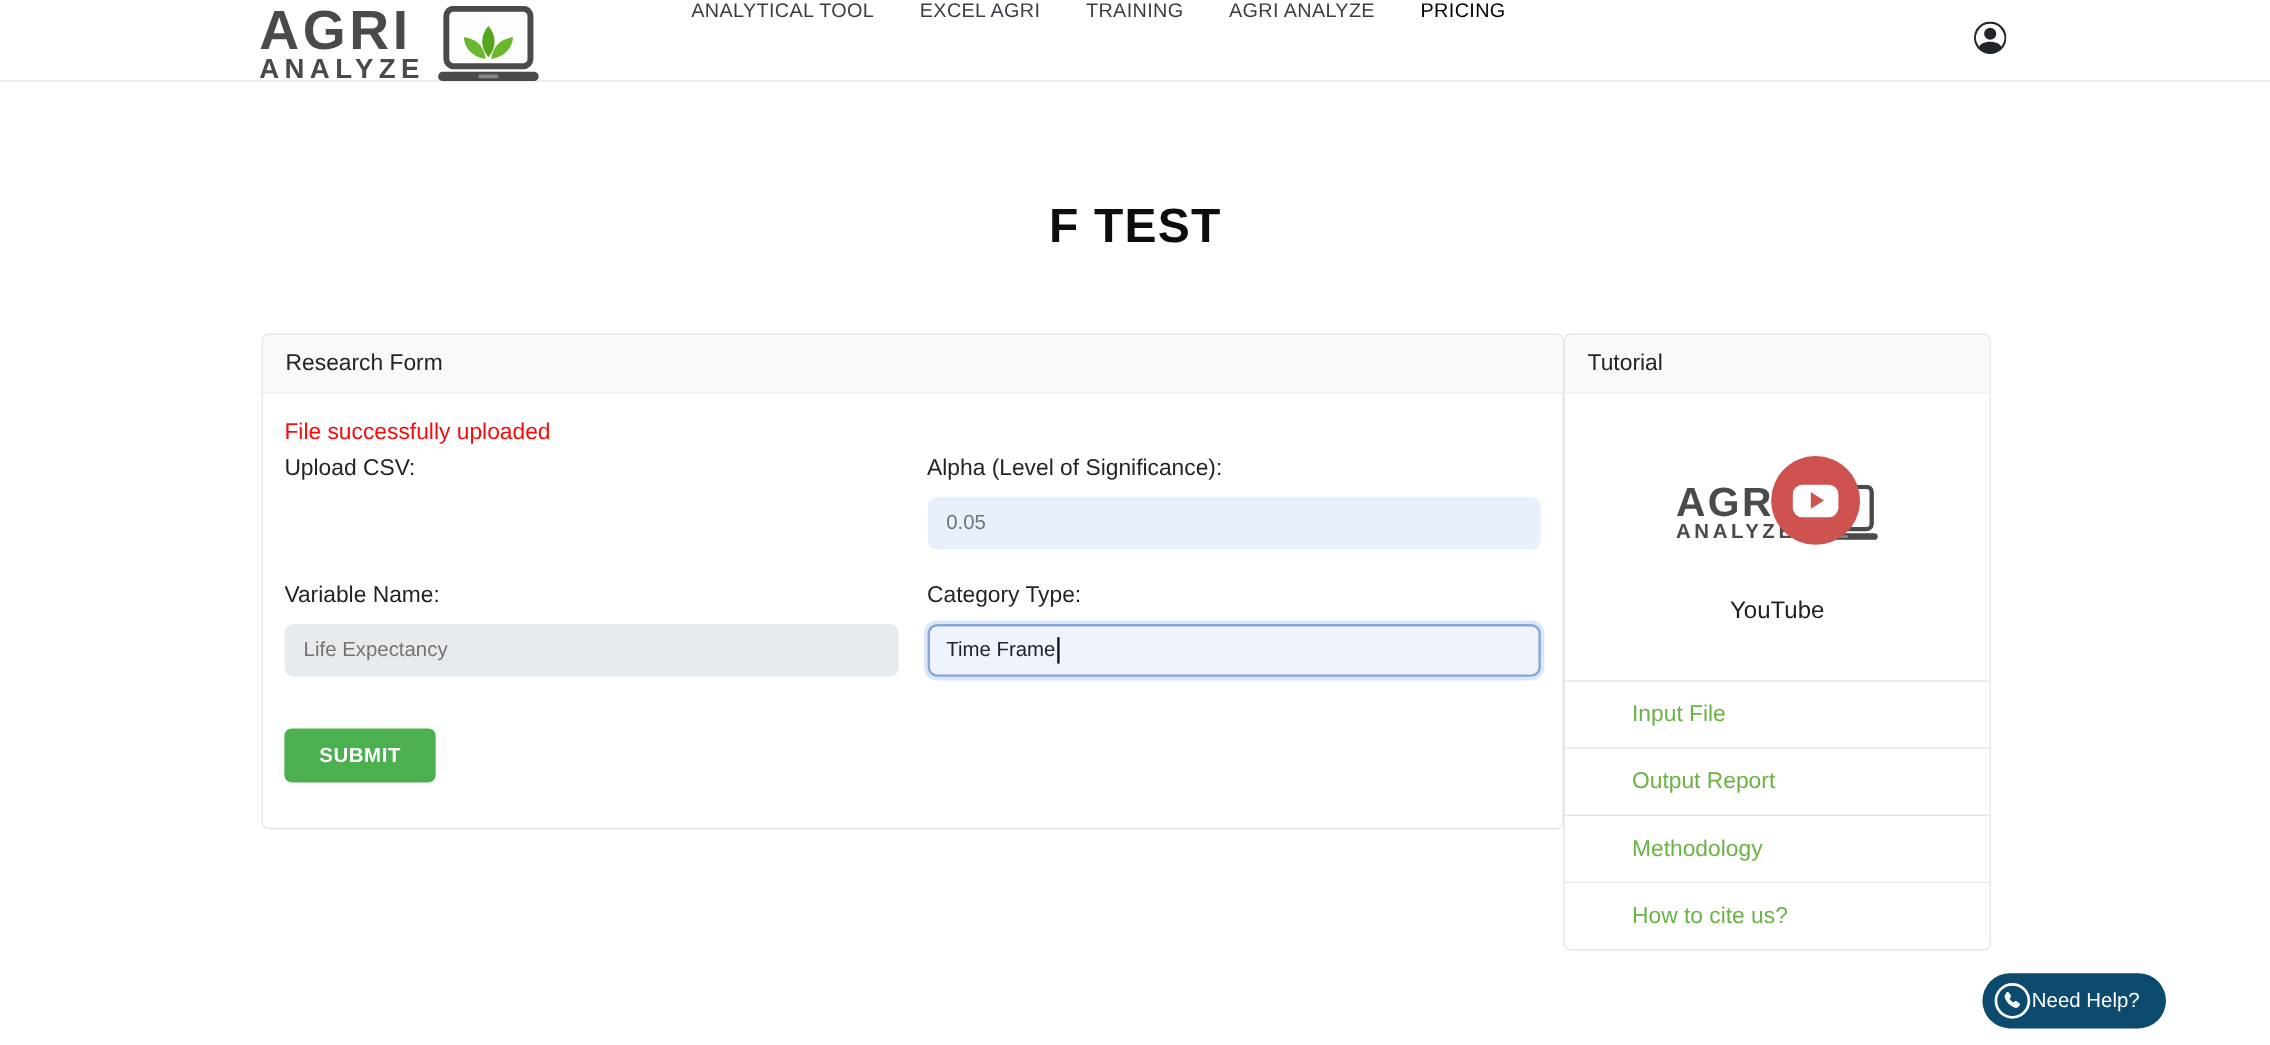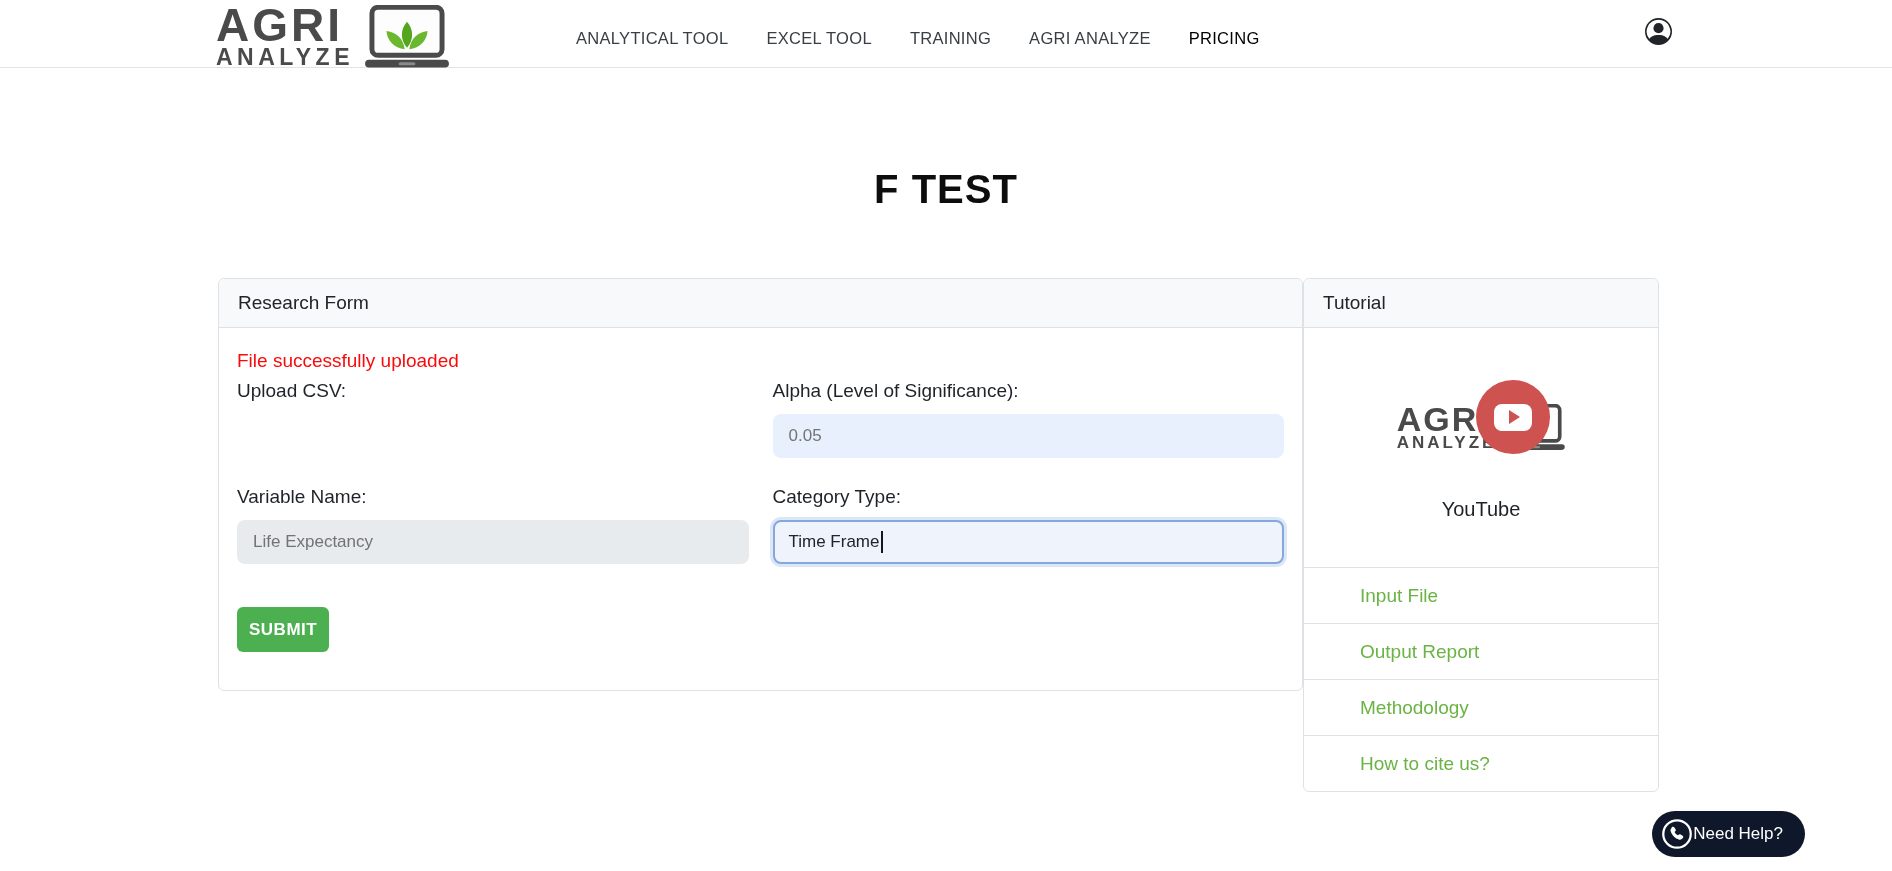--- a/index.html
+++ b/index.html
@@ -13,21 +13,21 @@
   .header {
     position:relative; height:68px; background:#fff;
     border-bottom:1px solid #e3e3e3;
   }
   .logo { position:absolute; left:216px; top:2px; display:flex; align-items:flex-end; gap:10px; cursor:pointer; }
   .logo-text { display:flex; flex-direction:column; align-items:flex-start; line-height:1; }
   .logo-line1 { font-size:46px; font-weight:800; color:#4a4a4a; letter-spacing:3px; }
   .logo-line2 { font-size:23px; font-weight:800; color:#4a4a4a; letter-spacing:4.5px; margin-top:-2px; }
   .laptop-icon { width:86px; height:64px; }
 
-  .nav { position:absolute; left:576px; top:0; height:48px; display:flex; align-items:flex-end; gap:38px; }
+  .nav { position:absolute; left:576px; top:0; height:48px; display:flex; align-items:flex-start; gap:38px; }
   .nav-item { font-size:16.5px; color:#383e44; letter-spacing:.3px; cursor:pointer; white-space:nowrap; }
   .nav-item.active { color:#000000; }
 
   .account { position:absolute; right:220px; top:18px; width:27px; height:27px; cursor:pointer; }
 
   
   .page-title {
     margin:99px 0 0; text-align:center;
     font-size:40px; font-weight:700; letter-spacing:1px; color:#0d0d0d;
   }
@@ -69,21 +69,21 @@
     height:44px; border-radius:8px; background:#eef3fc;
     border:2px solid #87a7da; box-shadow:0 0 0 3px #dbe6f8;
     padding:0 14px; font-size:17px; color:#212529;
     display:flex; align-items:center;
   }
   .caret { display:inline-block; width:2px; height:22px; background:#15181b; margin-left:1px; }
 
   .submit-btn {
     margin-top:43px; background:#4caf50; color:#fff; border:none; cursor:pointer;
     font-size:17px; font-weight:700; letter-spacing:.5px;
-    padding:0 12px; height:45px; border-radius:6px; font-family:"Liberation Sans", sans-serif;
+    padding:0 29px; height:45px; border-radius:6px; font-family:"Liberation Sans", sans-serif;
   }
 
   
   .tutorial-card { width:356px; }
   .tutorial-body { position:relative; height:239px; }
   .yt-logo-wrap { position:absolute; top:74px; left:0; width:100%; display:flex; justify-content:center; cursor:pointer; }
   .yt-logo { display:flex; align-items:flex-end; gap:7px; }
   .yt-line1 { font-size:34px; font-weight:800; color:#4a4a4a; letter-spacing:2px; }
   .yt-line2 { font-size:17px; font-weight:800; color:#4a4a4a; letter-spacing:3px; margin-top:-2px; }
   .yt-laptop { width:62px; height:47px; }
@@ -99,21 +99,21 @@
   .tutorial-list { }
   .tutorial-link {
     height:56px; display:flex; align-items:center; padding-left:56px;
     border-top:1px solid #dee2e6; font-size:19px; color:#6ab344; cursor:pointer;
   }
   .tutorial-link:last-child { border-radius:0 0 6px 6px; }
 
   
   .help-btn {
     position:absolute; right:87px; bottom:14px; height:46px;
-    background:#0f172a; border-radius:23px; display:flex; align-items:center;
+    background:#0c4a6e; border-radius:23px; display:flex; align-items:center;
     padding:0 22px 0 9px; cursor:pointer; border:none;
   }
   .help-btn span { color:#fff; font-size:17px; font-family:"Liberation Sans", sans-serif; }
   .wa-icon { width:32px; height:32px; }
 </style>
 </head>
 <body>
 
 <header class="header">
   <div class="logo">
@@ -126,21 +126,21 @@
       <path d="M55 56 C46 46 46 32 55 22 C64 32 64 46 55 56 Z" fill="#55a61f"></path>
       <path d="M52 58 C38 56 29 47 28 34 C42 36 50 44 52 58 Z" fill="#6ab82d"></path>
       <path d="M58 58 C72 56 81 47 82 34 C68 36 60 44 58 58 Z" fill="#6ab82d"></path>
       <rect x="0" y="72" width="110" height="10" rx="5" fill="#4a4a4a"></rect>
       <rect x="44" y="75" width="22" height="4" rx="2" fill="#8a8a8a"></rect>
     </svg>
   </div>
 
   <nav class="nav">
     <span class="nav-item">ANALYTICAL TOOL</span>
-    <span class="nav-item">EXCEL TOOL</span>
+    <span class="nav-item">EXCEL AGRI</span>
     <span class="nav-item">TRAINING</span>
     <span class="nav-item">AGRI ANALYZE</span>
     <span class="nav-item active">PRICING</span>
   </nav>
 
   <svg class="account" viewBox="0 0 16 16">
     <path fill="#212529" d="M11 6a3 3 0 1 1-6 0 3 3 0 0 1 6 0z"></path>
     <path fill="#212529" fill-rule="evenodd" d="M0 8a8 8 0 1 1 16 0A8 8 0 0 1 0 8zm8-7a7 7 0 0 0-5.468 11.37C3.242 11.226 4.805 10 8 10s4.757 1.225 5.468 2.37A7 7 0 0 0 8 1z"></path>
   </svg>
 </header>

